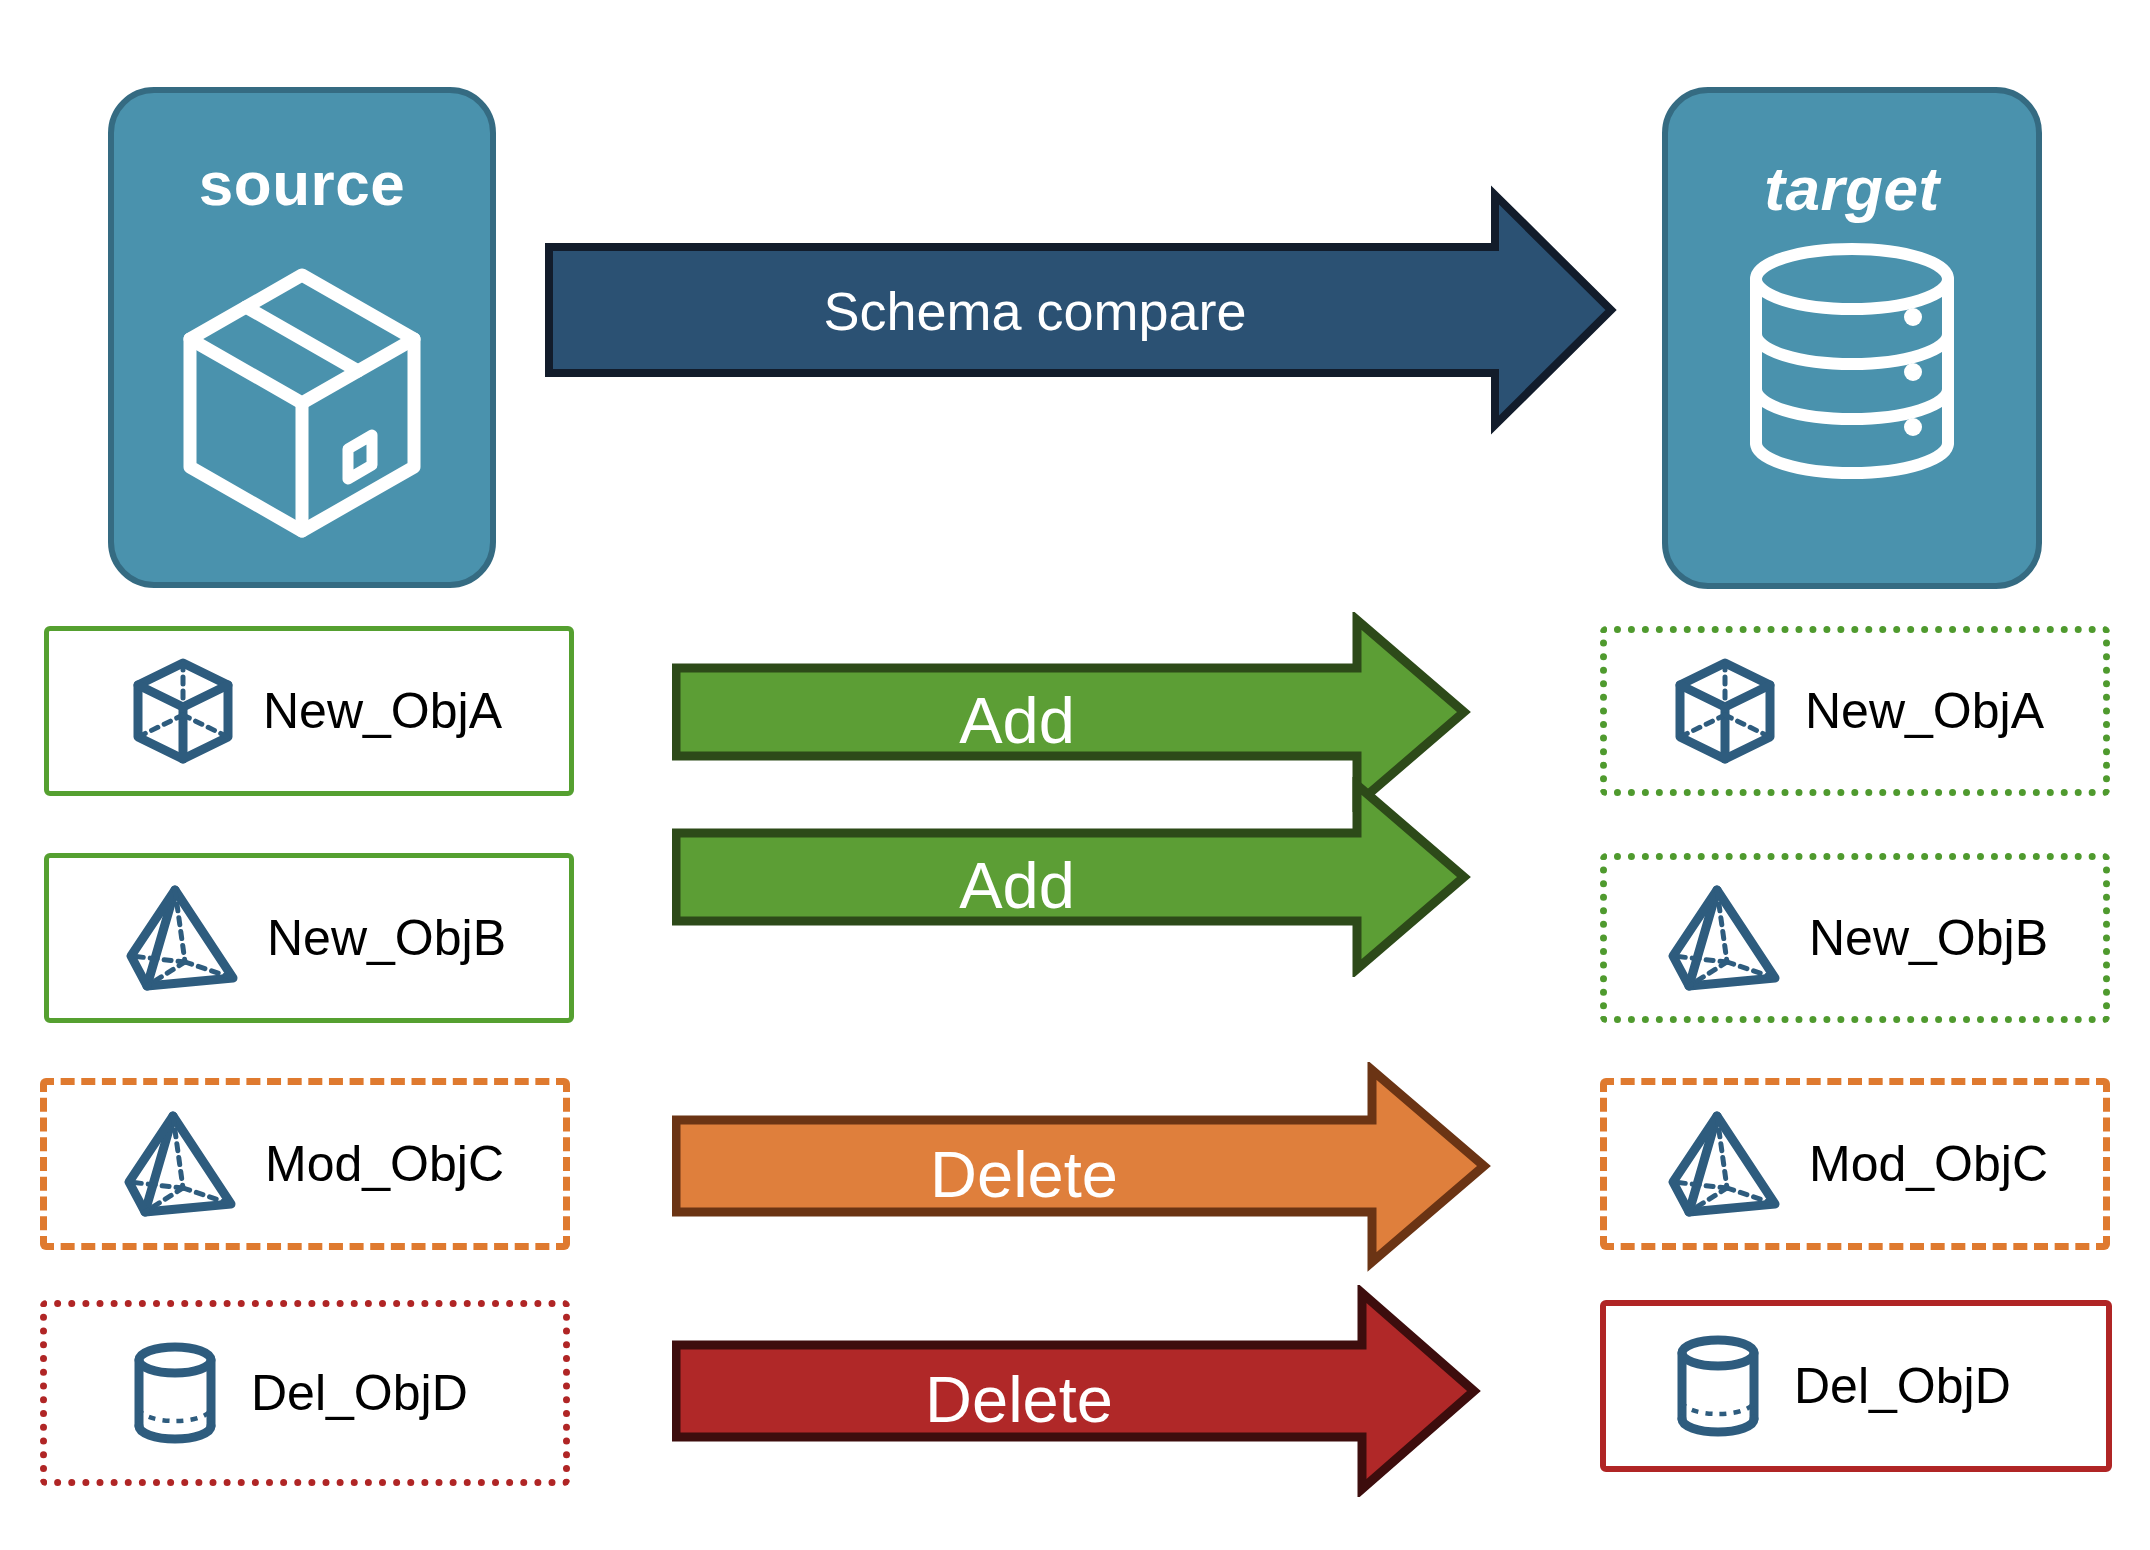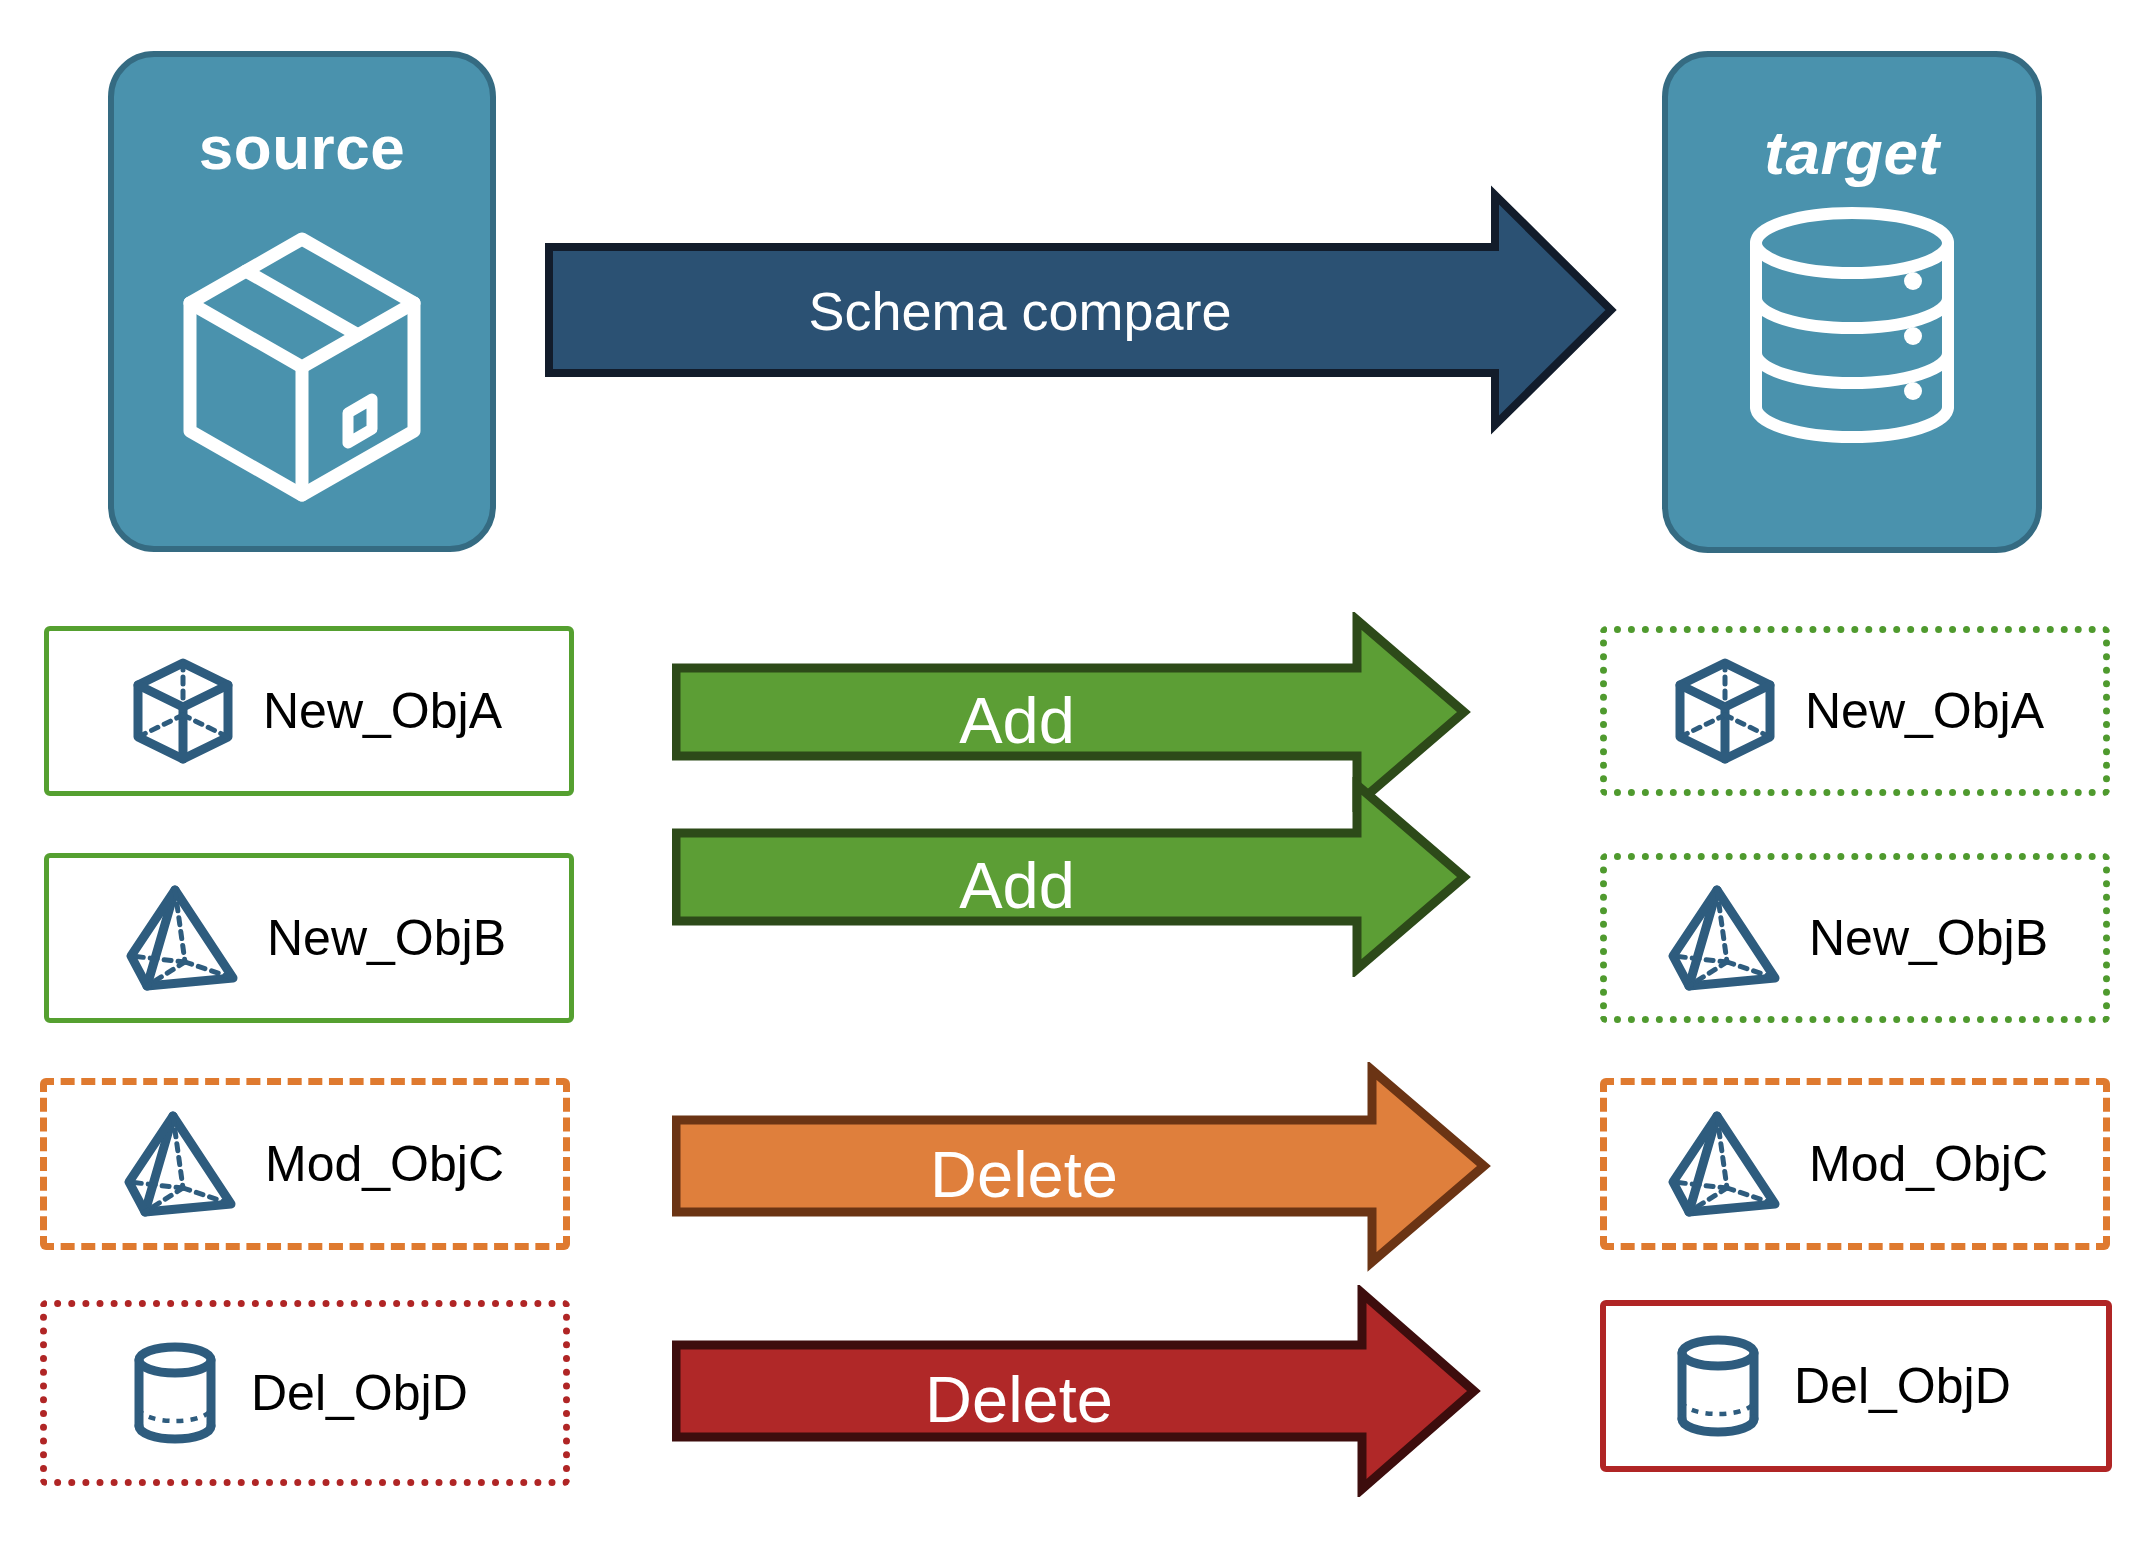--- a/index.html
+++ b/index.html
@@ -8,20 +8,21 @@
 
   .stage{position:absolute;left:0;top:0;width:2150px;height:1550px;}
 
   
   .endpoint{
     position:absolute;
     background:#4a92ad;
     border:6px solid #356b82;
     border-radius:46px;
     box-sizing:border-box;
+    margin-top:36px;
   }
   .endpoint-title{
     position:absolute;left:0;right:0;
     text-align:center;
     color:#ffffff;
     font-weight:bold;
     font-size:62px;
     letter-spacing:0.5px;
   }
   .endpoint-icon{position:absolute;left:0;right:0;display:flex;justify-content:center;}
@@ -55,21 +56,21 @@
   .arrowwrap svg{display:block;}
   .arrowlabel{
     position:absolute;
     left:0;right:0;
     text-align:center;
     color:#ffffff;
     font-size:65px;
     line-height:1;
     pointer-events:none;
   }
-  .arrowlabel.big{font-size:54px;}
+  .arrowlabel.big{font-size:54px;padding-left:15px;}
 </style>
 </head>
 <body>
 
 <div class="stage">
 
   <div class="endpoint" style="left:108px;top:51px;width:388px;height:501px;">
     <div class="endpoint-title" style="top:55px;">source</div>
     <div class="endpoint-icon" style="top:160px;">
       <svg width="260" height="300" viewBox="0 0 260 300">

